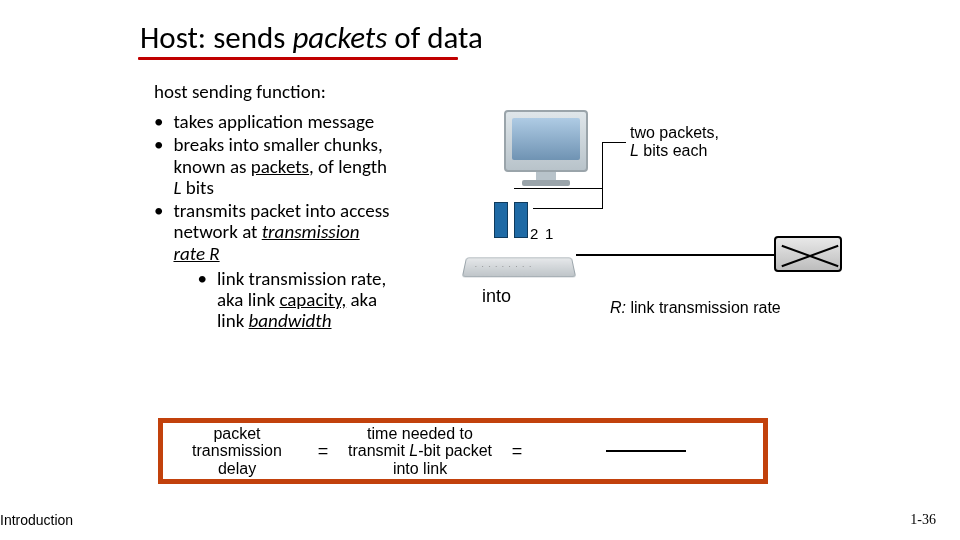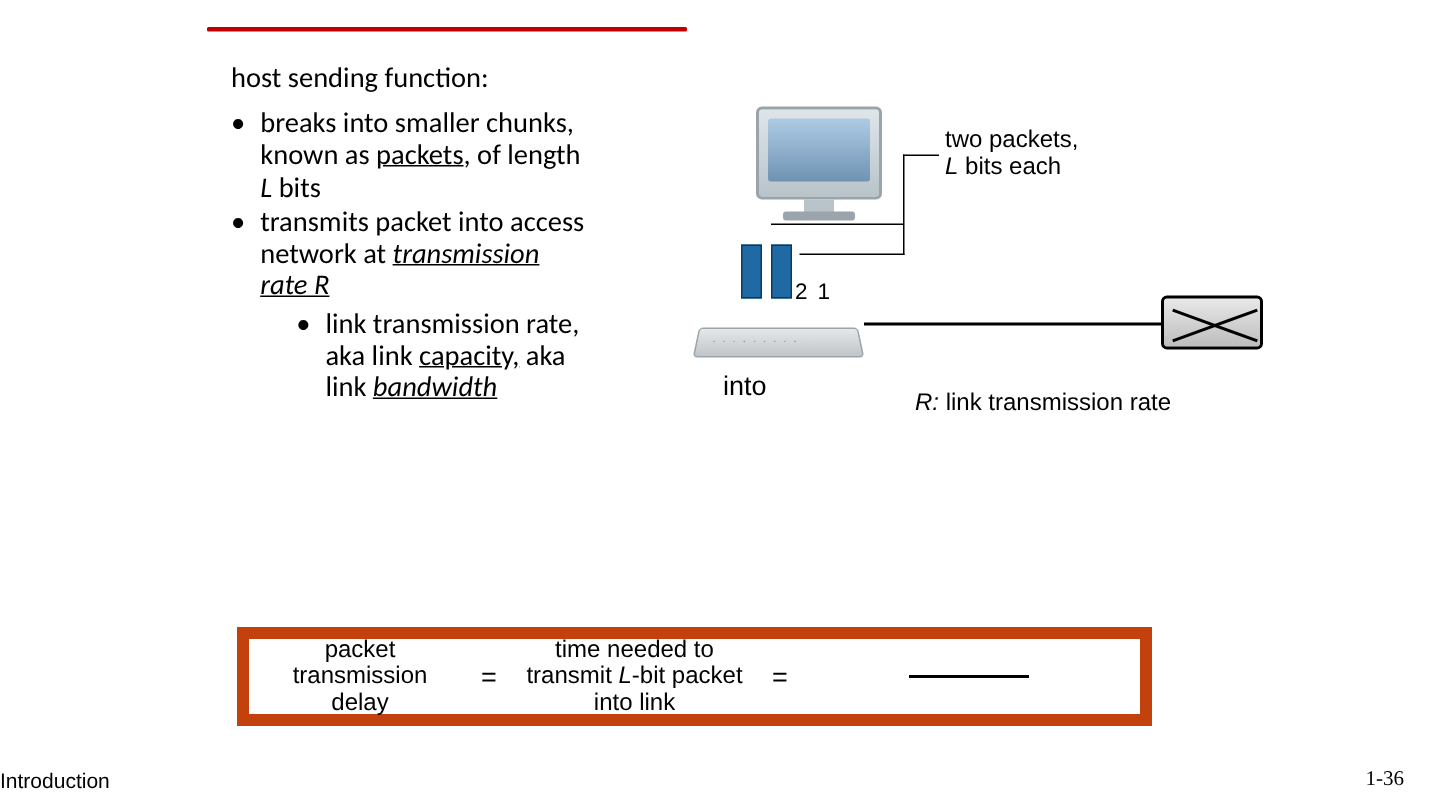--- a/index.html
+++ b/index.html
@@ -93,21 +93,21 @@
     top: 13px; left: -4px;
   }
   .router .x1::before { transform: rotate(20deg); }
   .router .x1::after { transform: rotate(-20deg); }
 
   .r-lbl { position: absolute; left: 192px; top: 154px; font-family: Arial, sans-serif; font-size: 16px; margin-top: 35px; }
   .r-lbl .Ri { font-style: italic; }
 
   .formula-box {
     position: absolute; left: 158px; top: 418px; width: 610px; height: 66px;
-    border: 8px solid #c2410c; display: flex; align-items: center;
+    border: 5px solid #c2410c; display: flex; align-items: center;
     font-family: Arial, sans-serif; font-size: 16px; justify-content: flex-end;
   }
   .formula-box .col1 { width: 148px; text-align: center; line-height: 1.1; padding: 0 8px; }
   .formula-box .eq { width: 24px; text-align: center; font-size: 18px; }
   .formula-box .col2 { width: 170px; text-align: center; line-height: 1.1; padding: 0 4px; }
   .formula-box .frac { flex: 1; position: relative; display: flex; justify-content: center; align-items: center; }
   .frac-line { width: 80px; height: 2px; background: #000; }
 
   .footer-center {
     position: absolute; bottom: 12px; left: 0; width: 100%; text-align: left;
@@ -115,26 +115,32 @@
   }
   .footer-right {
     position: absolute; bottom: 12px; right: 24px;
     font-family: Liberation Serif, serif; font-size: 14px;
   }
 </style>
 </head>
 <body>
 
 <div class="slide">
+  <div class="title">
+    <span>Host: sends </span><span class="italic">packets</span><span> of data</span>
+  </div>
   <div class="underline"></div>
 
   <div class="columns">
     <div class="left">
       <div class="lead">host sending function:</div>
       <ul class="outer">
+        <li>
+            <span>takes application message</span>
+          </li>
         <li>
           <span>
             <span>breaks into smaller chunks, known as </span><span class="u">packets</span><span>, of length </span><span class="L">L</span><span> bits</span>
           </span>
         </li>
         <li>
           <span>
             <span>transmits packet into access network at </span><span class="u R">transmission rate R</span>
             <ul class="inner">
               <li>

